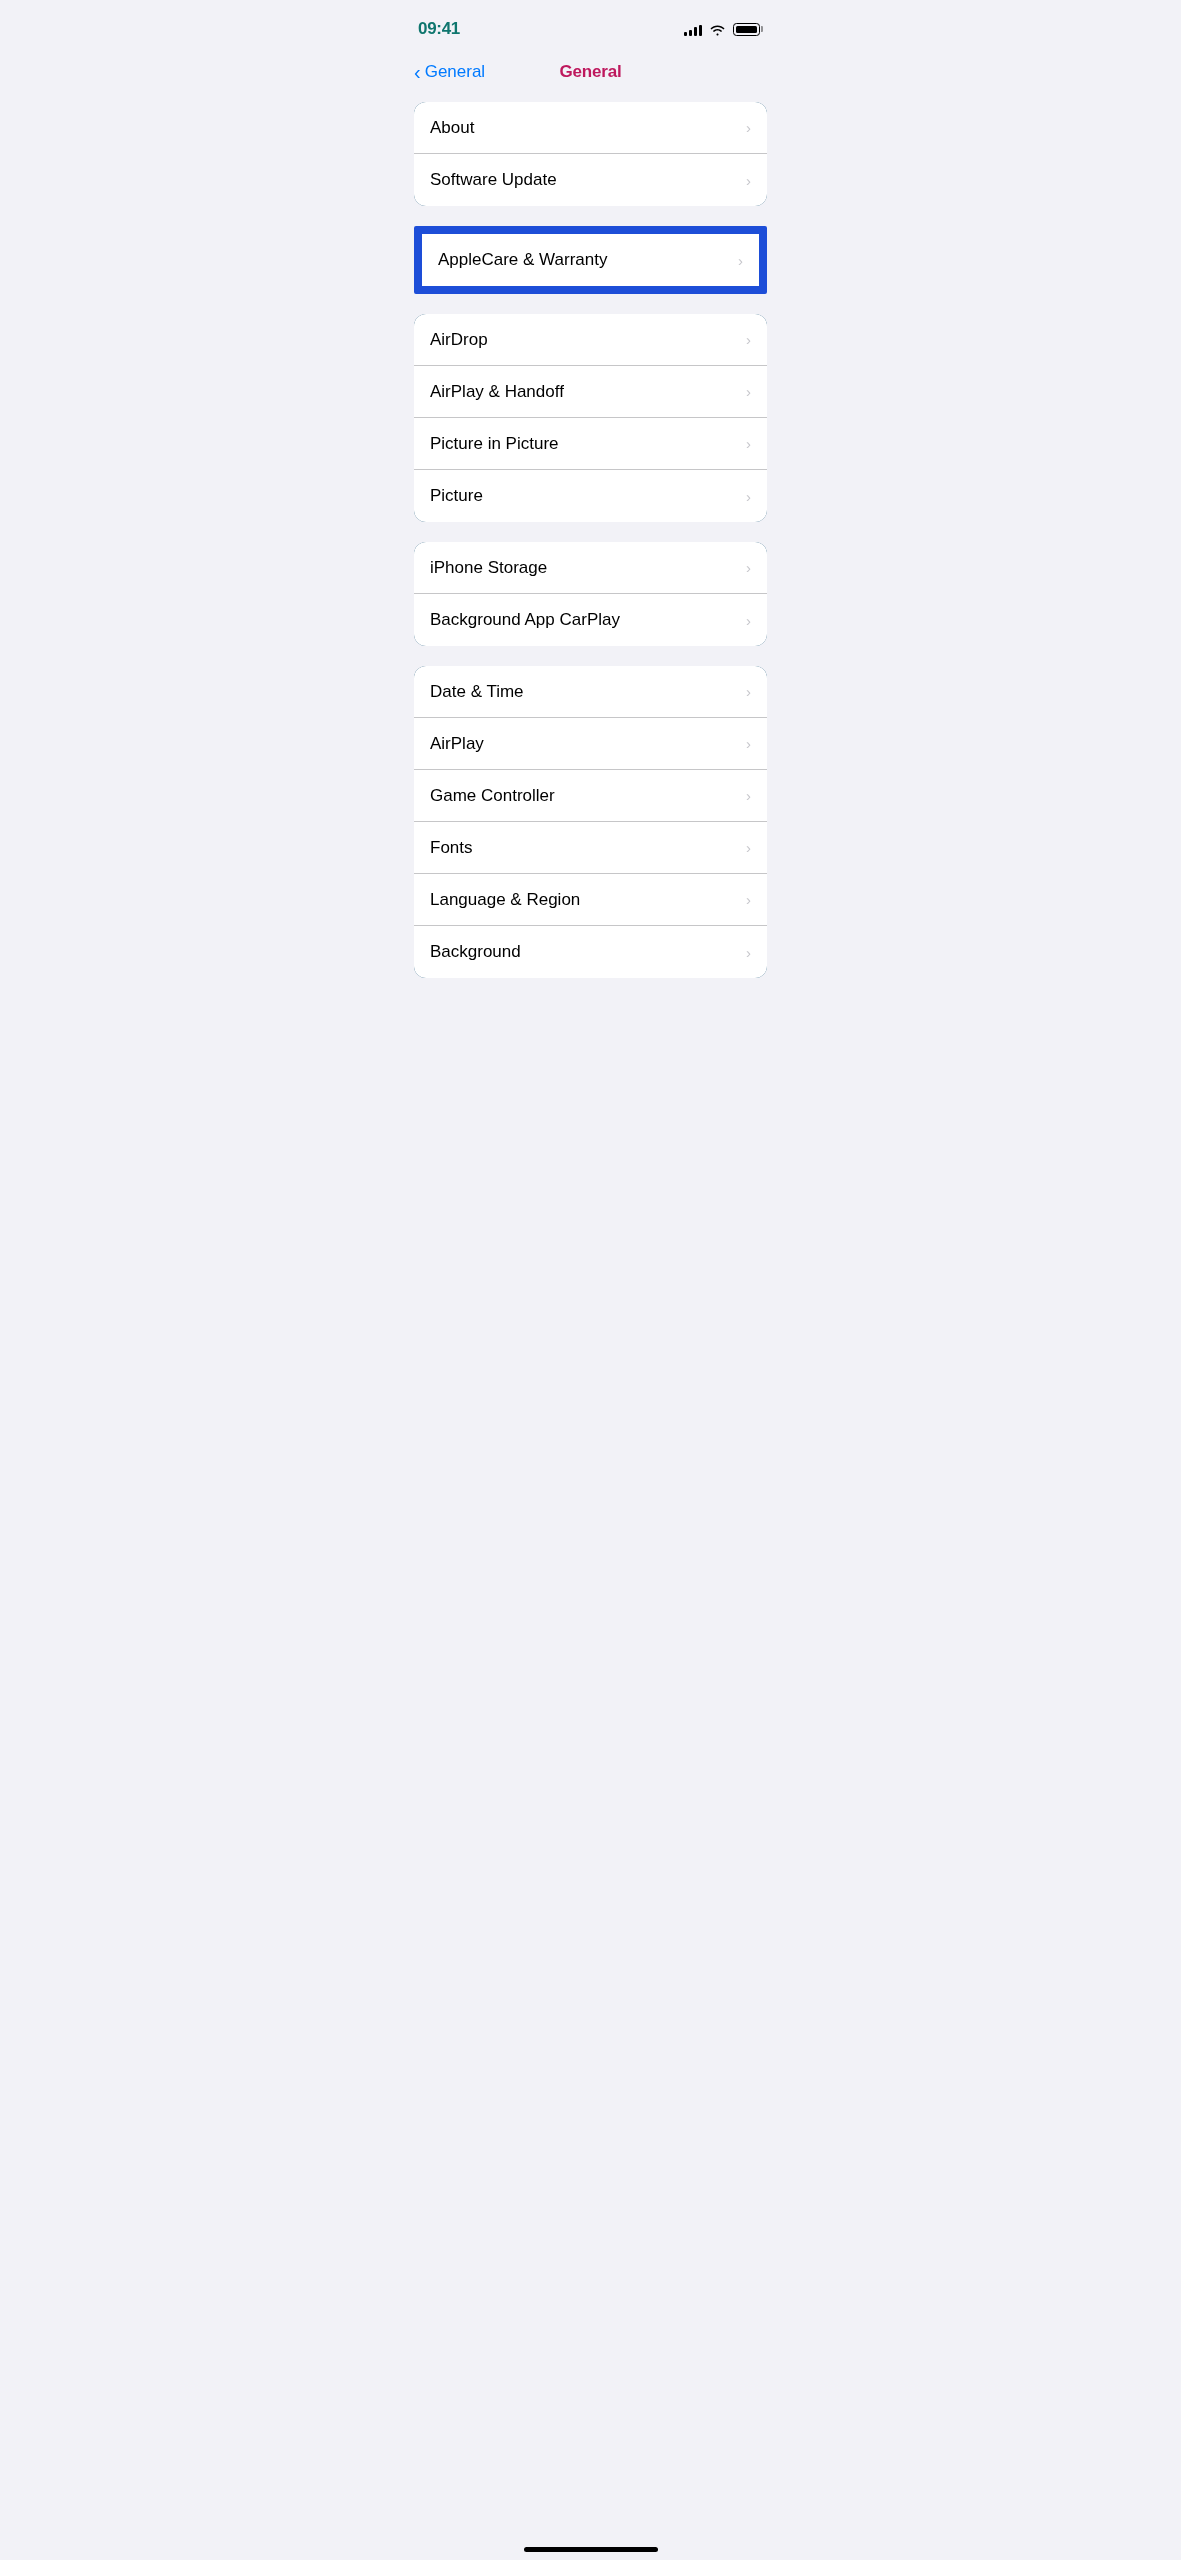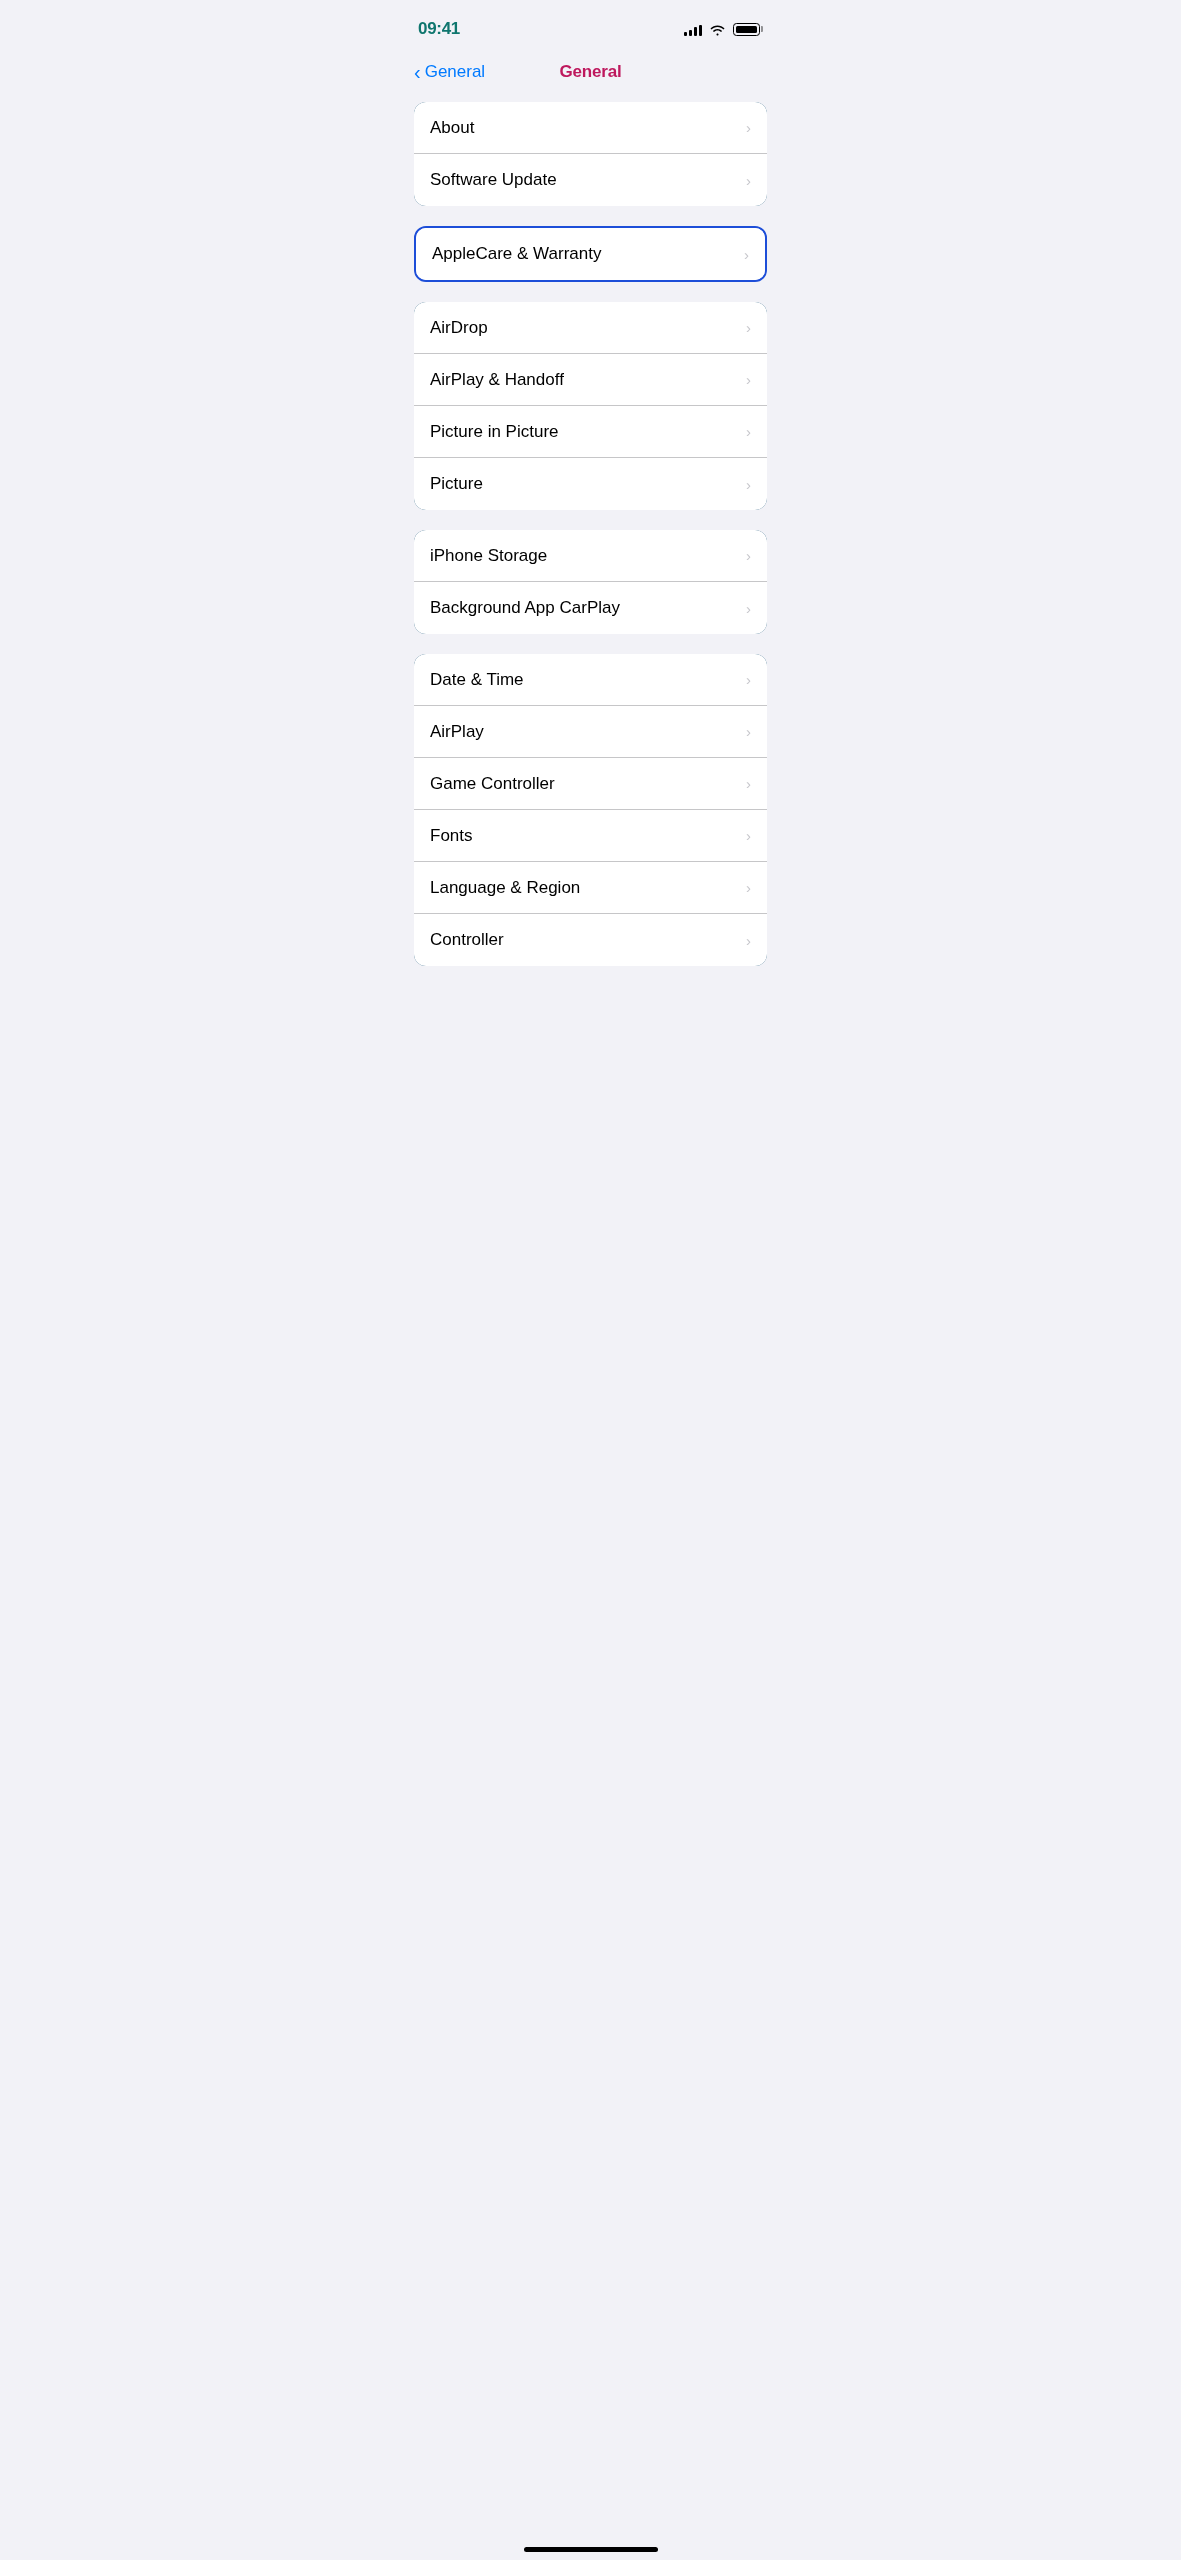--- a/index.html
+++ b/index.html
@@ -127,22 +127,22 @@
       margin: 0 20px 20px 20px;
     }
 
     .section-card {
       background: #0c4a6e;
       border-radius: 12px;
       overflow: hidden;
     }
 
     .section-card.highlighted {
-      border: 2px solid #1d4ed8;
-      border-radius: 12px;
+      border: 8px solid #1d4ed8;
+      border-radius: 2px;
     }
 
     .menu-item {
       display: flex;
       align-items: center;
       justify-content: space-between;
       padding: 14px 16px;
       background: #fff;
       cursor: pointer;
       min-height: 52px;
@@ -284,20 +284,20 @@
       </div>
       <div class="menu-item">
         <span class="menu-item-label">Fonts</span>
         <span class="chevron-right">›</span>
       </div>
       <div class="menu-item">
         <span class="menu-item-label">Language &amp; Region</span>
         <span class="chevron-right">›</span>
       </div>
       <div class="menu-item">
-        <span class="menu-item-label">Controller</span>
+        <span class="menu-item-label">Background</span>
         <span class="chevron-right">›</span>
       </div>
     </div>
   </div>
 </div>
 
 <div class="home-indicator"></div>
 
 </body></html>

